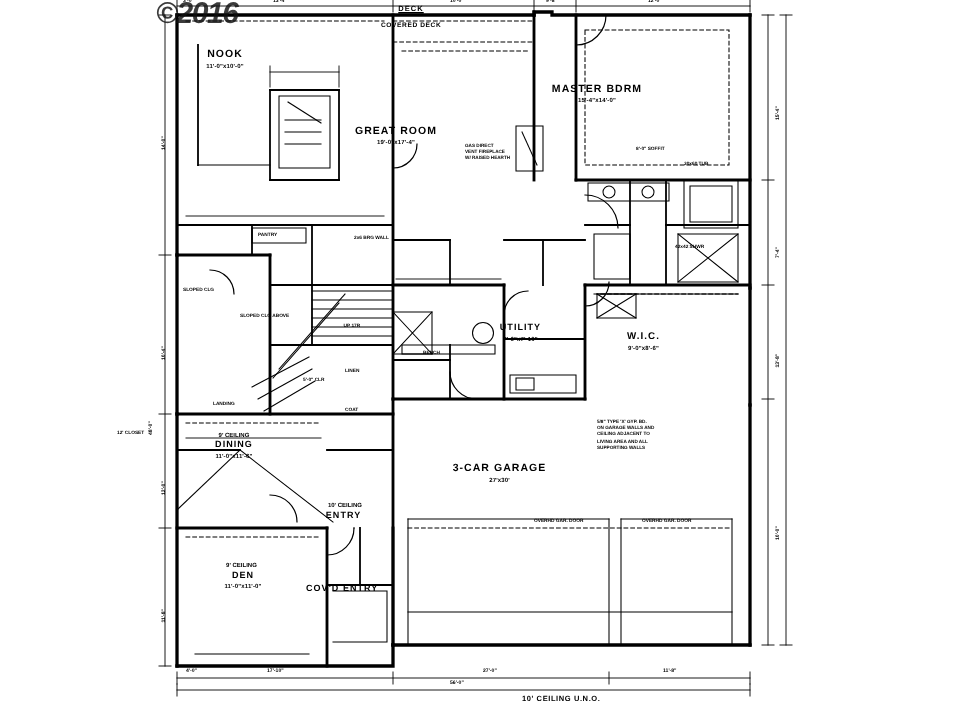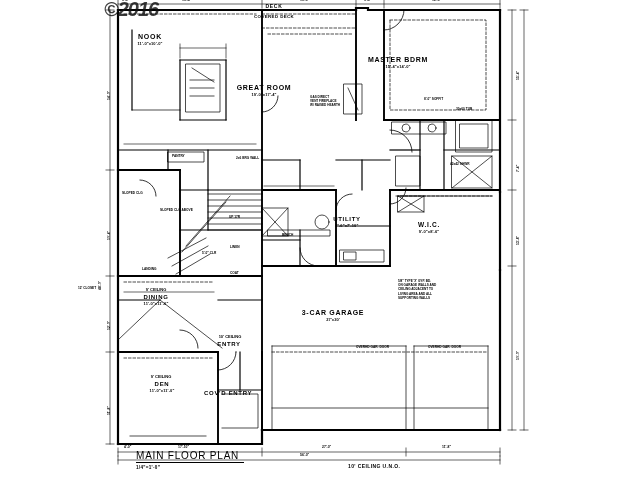--- a/index.html
+++ b/index.html
@@ -318,21 +318,16 @@
   <div class="dimv" style="left:107px;top:240px;">10'-4"</div>
   <div class="dimv" style="left:107px;top:330px;">12'-0"</div>
   <div class="dimv" style="left:107px;top:415px;">11'-8"</div>
   <div class="dimv" style="left:98px;top:290px;">48'-0"</div>
 
   <div class="dimv" style="left:516px;top:80px;">15'-4"</div>
   <div class="dimv" style="left:516px;top:172px;">7'-4"</div>
   <div class="dimv" style="left:516px;top:245px;">13'-8"</div>
   <div class="dimv" style="left:516px;top:360px;">10'-0"</div>
 
-  <div id="title">
-    <div class="t">MAIN FLOOR PLAN</div>
-    <div class="ul"></div>
-    <div class="sc">1/4"=1'-0"</div>
-  </div>
 
   <div id="ceilnote">10' CEILING U.N.O.</div>
 
 </div>
 
 </body></html>

